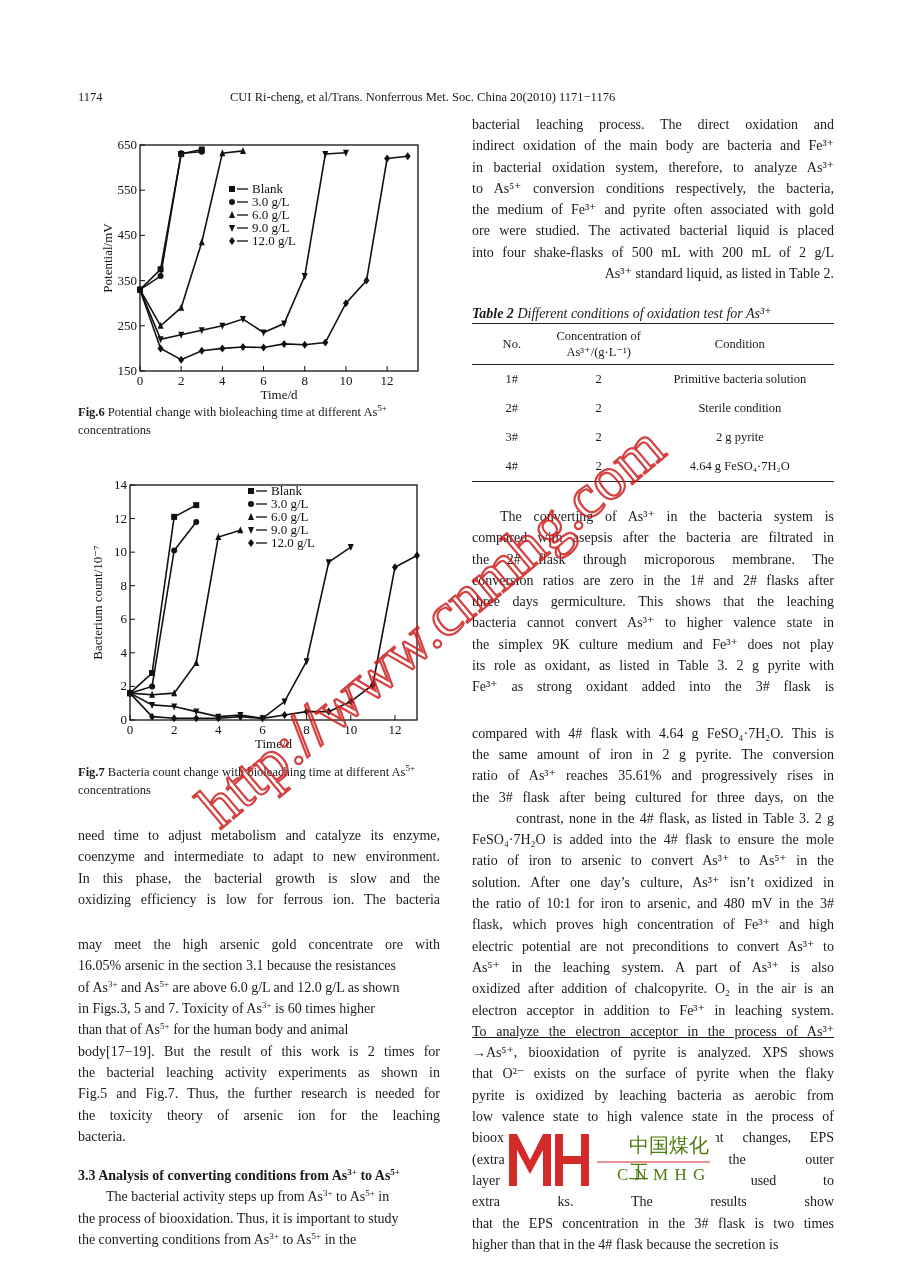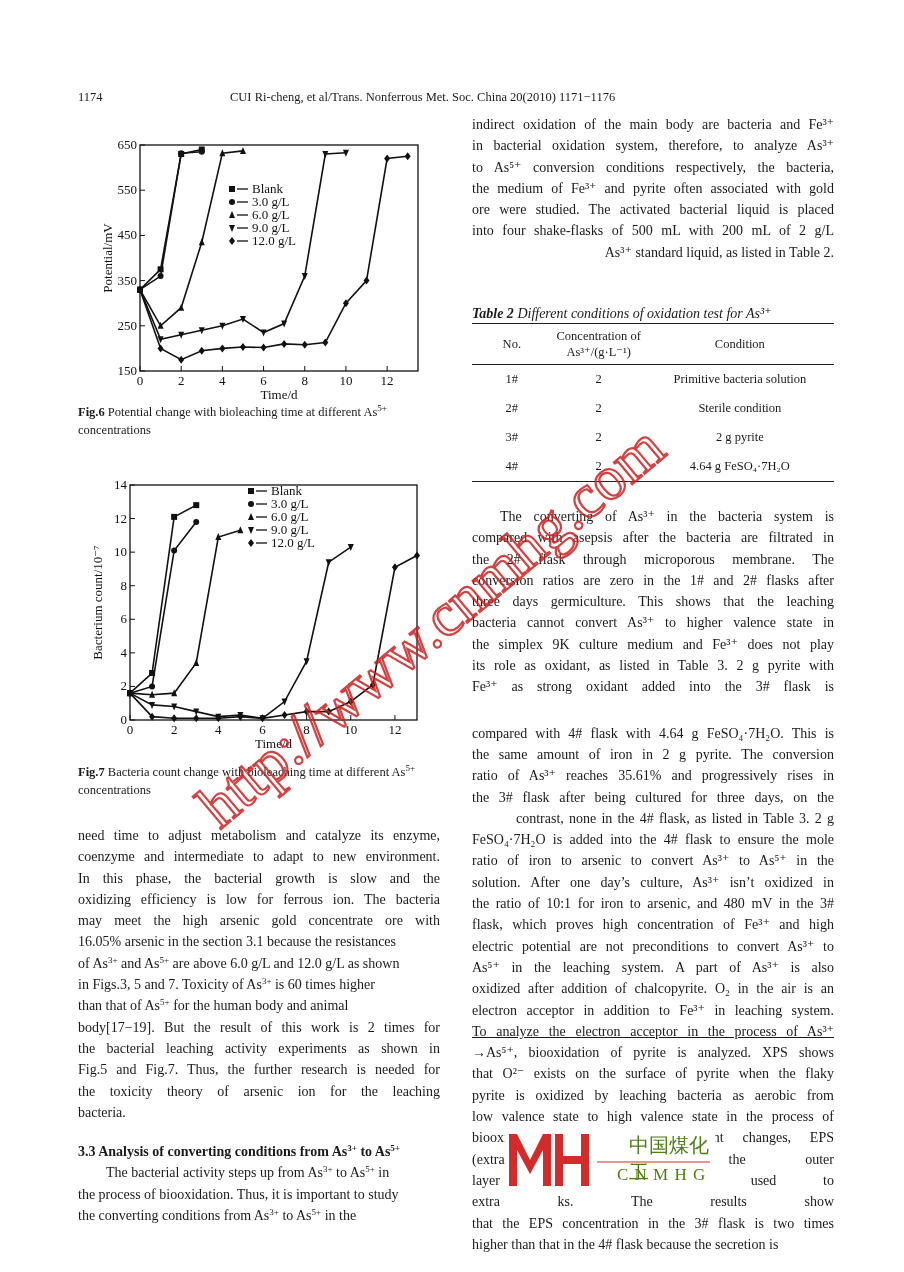--- a/index.html
+++ b/index.html
@@ -249,41 +249,42 @@
 <div class="caption" style="top:763px;">
   <b>Fig.7</b><span> Bacteria count change with bioleaching time at different As</span><sup>5+</sup><span> concentrations</span>
 </div>
 
 <div class="col colL" style="top:825px;">
   <div id="lp1">
       <div style="text-align-last: justify;">need time to adjust metabolism and catalyze its enzyme,</div>
       <div style="text-align-last: justify;">coenzyme and intermediate to adapt to new environment.</div>
       <div style="text-align-last: justify;">In this phase, the bacterial growth is slow and the</div>
       <div style="text-align-last: justify;">oxidizing efficiency is low for ferrous ion. The bacteria</div>
-      <div style="text-align-last: justify;">may meet the high arsenic gold concentrate ore with</div>
+      <div style="text-align-last: justify; margin-top: 24px;">may meet the high arsenic gold concentrate ore with</div>
       <div style="text-align: left;">16.05% arsenic in the section 3.1 because the resistances</div>
     </div>
   <div><span>of As</span><sup>3+</sup><span> and As</span><sup>5+</sup><span> are above 6.0 g/L and 12.0 g/L as shown</span></div>
   <div><span>in Figs.3, 5 and 7. Toxicity of As</span><sup>3+</sup><span> is 60 times higher</span></div>
   <div><span>than that of As</span><sup>5+</sup><span> for the human body and animal</span></div>
   <div id="lp1rest">
       <div style="text-align-last: justify;">body[17−19]. But the result of this work is 2 times for</div>
       <div style="text-align-last: justify;">the bacterial leaching activity experiments as shown in</div>
       <div style="text-align-last: justify;">Fig.5 and Fig.7. Thus, the further research is needed for</div>
       <div style="text-align-last: justify;">the toxicity theory of arsenic ion for the leaching</div>
       <div style="text-align: left;">bacteria.</div>
     </div>
   <div style="height:18px"></div>
   <div class="sec"><span>3.3 Analysis of converting conditions from As</span><sup>3+</sup><span> to As</span><sup>5+</sup></div>
   <div class="indent"><span>The bacterial activity steps up from As</span><sup>3+</sup><span> to As</span><sup>5+</sup><span> in</span></div>
   <div>the process of biooxidation. Thus, it is important to study</div>
   <div><span>the converting conditions from As</span><sup>3+</sup><span> to As</span><sup>5+</sup><span> in the</span></div>
 </div>
 
 <div class="col colR" id="rintro" style="top:114px;">
+    <div style="text-align-last: justify;">bacterial leaching process. The direct oxidation and</div>
     <div style="text-align-last: justify;">indirect oxidation of the main body are bacteria and Fe³⁺</div>
     <div style="text-align-last: justify;">in bacterial oxidation system, therefore, to analyze As³⁺</div>
     <div style="text-align-last: justify;">to As⁵⁺ conversion conditions respectively, the bacteria,</div>
     <div style="text-align-last: justify;">the medium of Fe³⁺ and pyrite often associated with gold</div>
     <div style="text-align-last: justify;">ore were studied. The activated bacterial liquid is placed</div>
     <div style="text-align-last: justify;">into four shake-flasks of 500 mL with 200 mL of 2 g/L</div>
     <div style="text-align: right;">As³⁺ standard liquid, as listed in Table 2.</div>
   </div>
 
 <div class="tbl-title"><b>Table 2</b><span> Different conditions of oxidation test for As³⁺</span></div>

